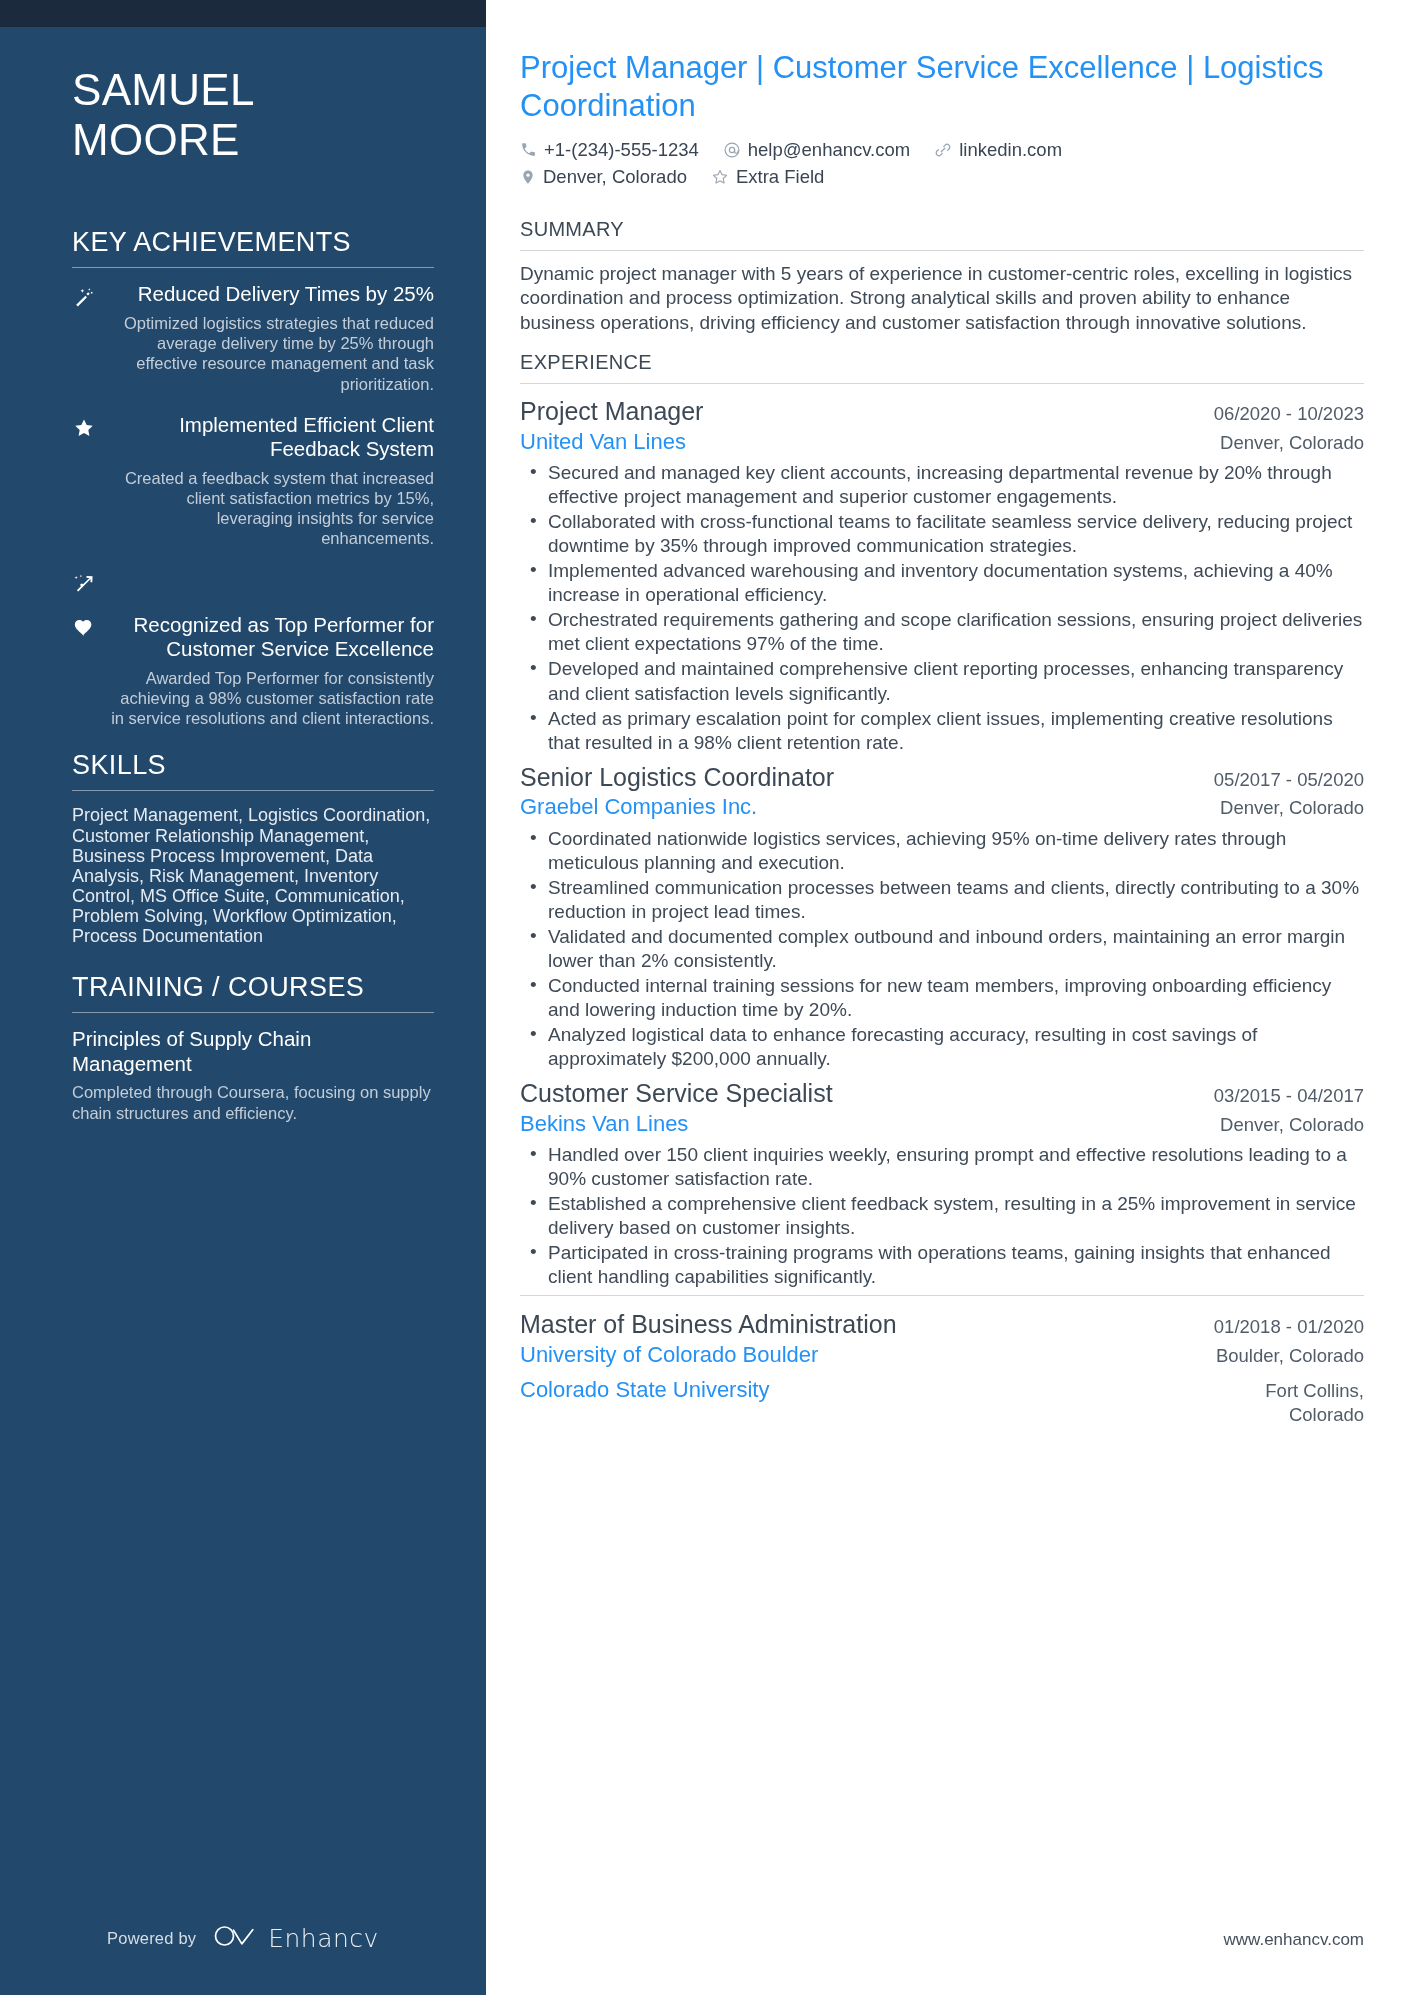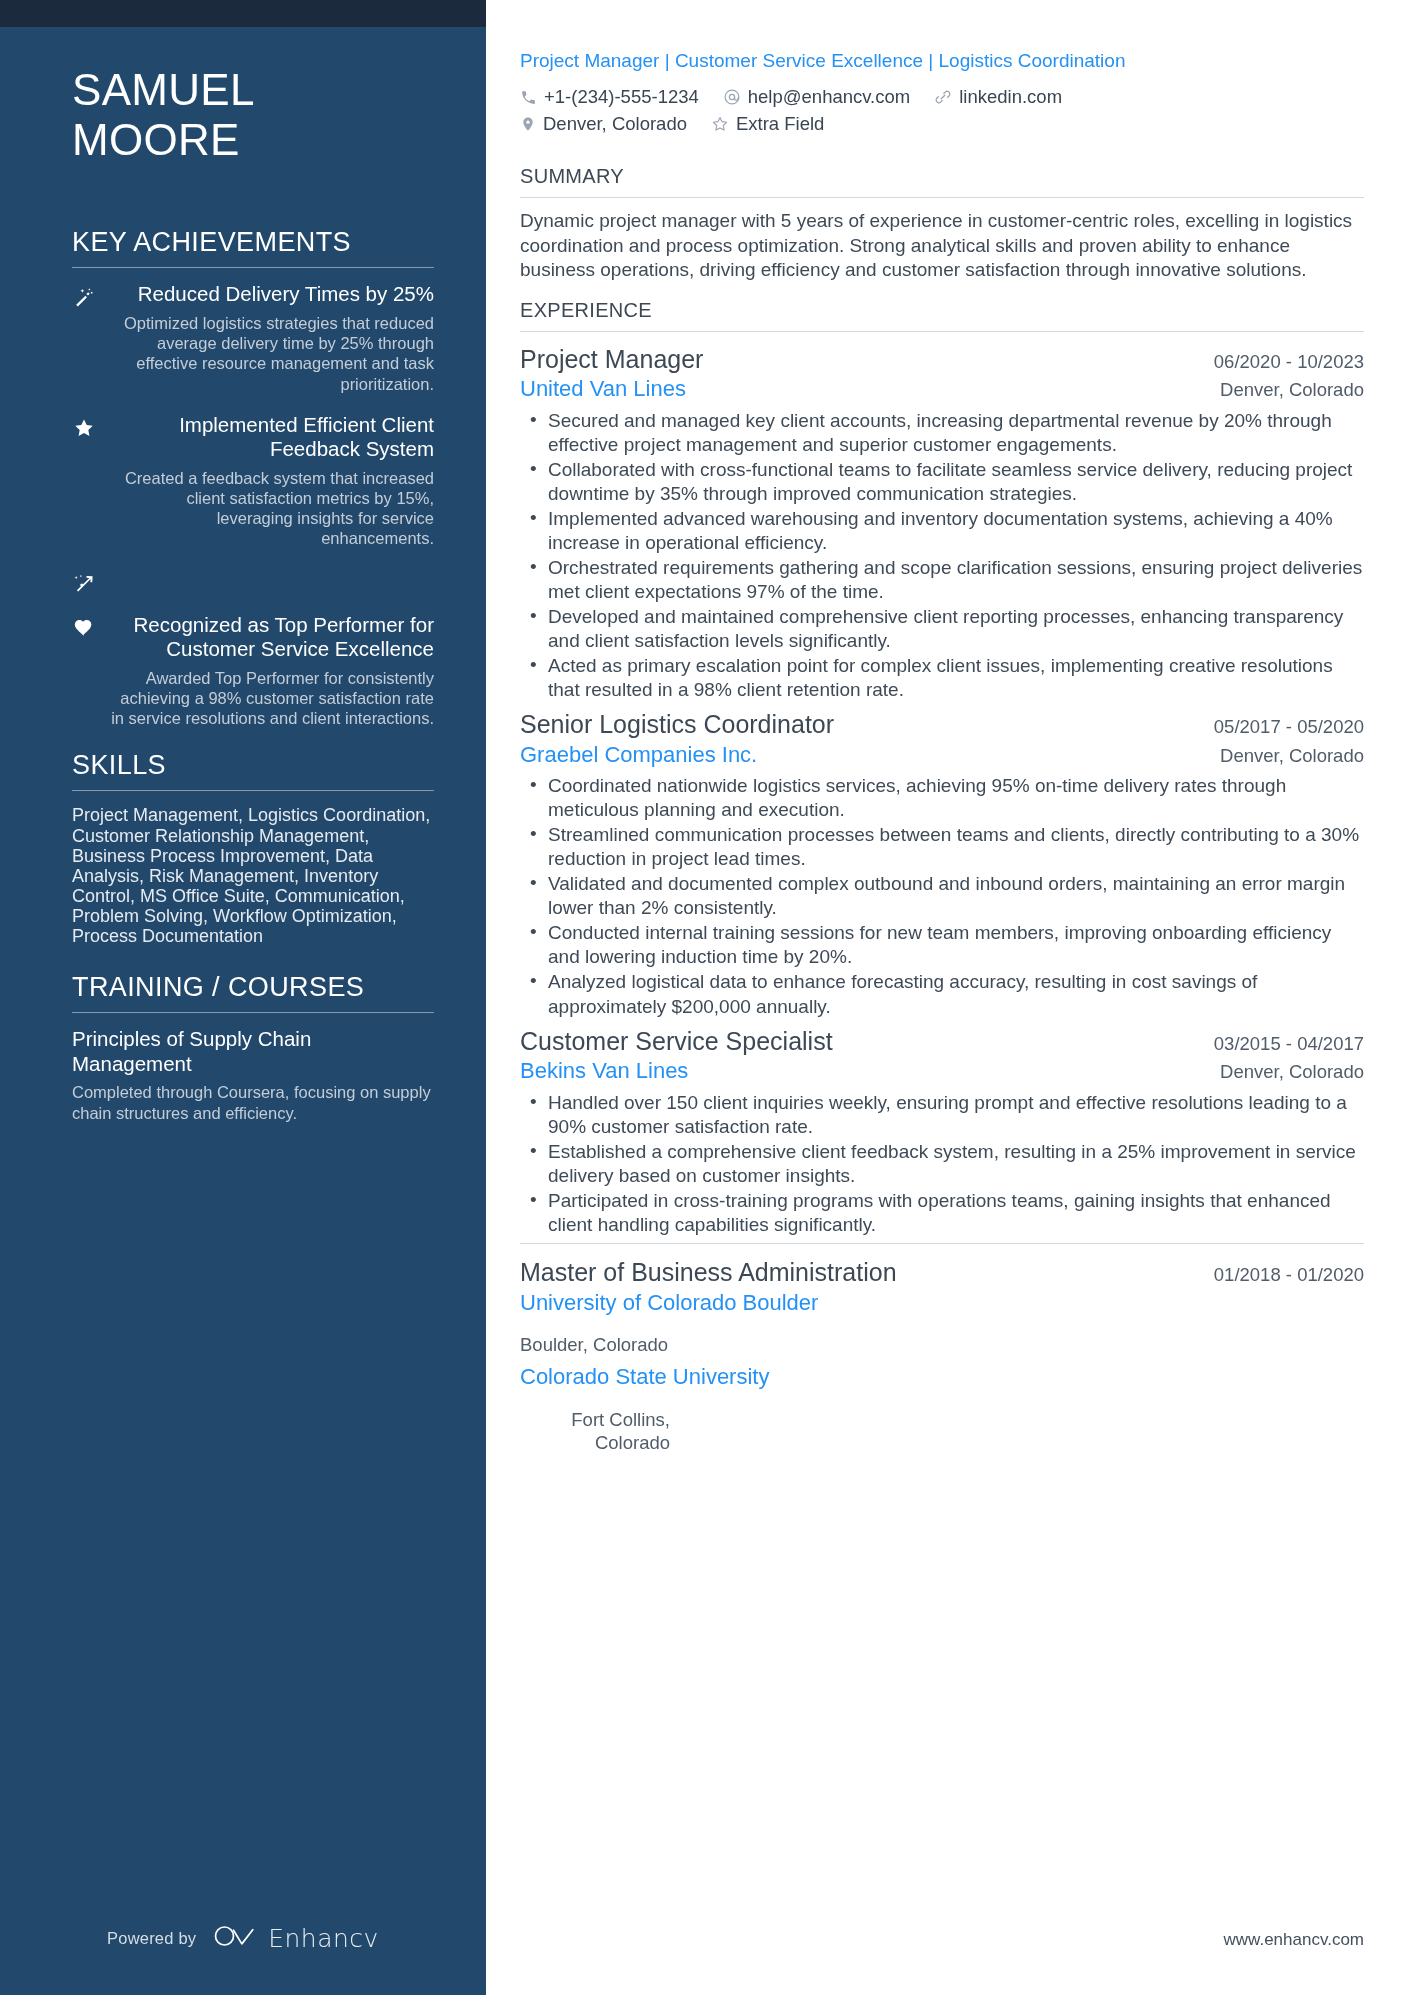--- a/index.html
+++ b/index.html
@@ -132,21 +132,21 @@
   }
 
   
   .main {
     flex: 1 1 auto;
     padding: 49px 46px 0 34px;
     background: #ffffff;
     position: relative;
   }
   .headline {
-    font-size: 19px;
+    font-size: 31px;
     line-height: 1.22;
     color: #2491f5;
     font-weight: 400;
     margin-bottom: 14px;
   }
   .contact-rows { margin-bottom: 30px; }
   .contact-row {
     display: flex;
     flex-wrap: wrap;
     align-items: center;
@@ -262,21 +262,20 @@
     color: #515c69;
     white-space: nowrap;
     flex: 0 0 auto;
   }
   .edu-sub {
     display: flex;
     justify-content: space-between;
     align-items: baseline;
     gap: 16px;
     margin-bottom: 6px;
-    flex-direction: column;
   }
   .edu-school {
     font-size: 22px;
     color: #2491f5;
     line-height: 1.3;
   }
   .edu-location {
     font-size: 18.5px;
     color: #515c69;
     text-align: right;

